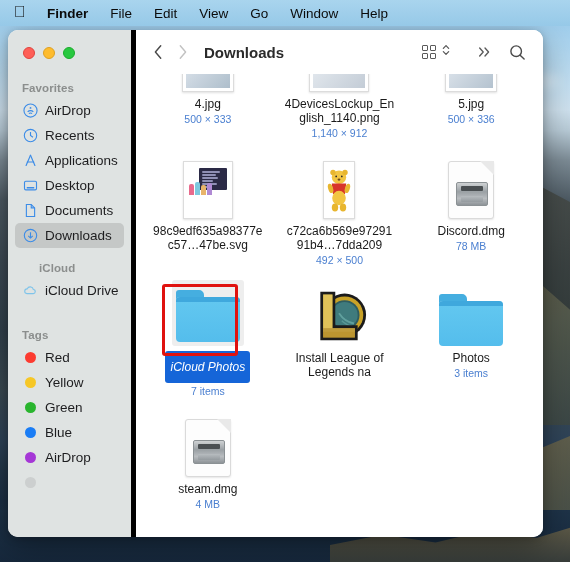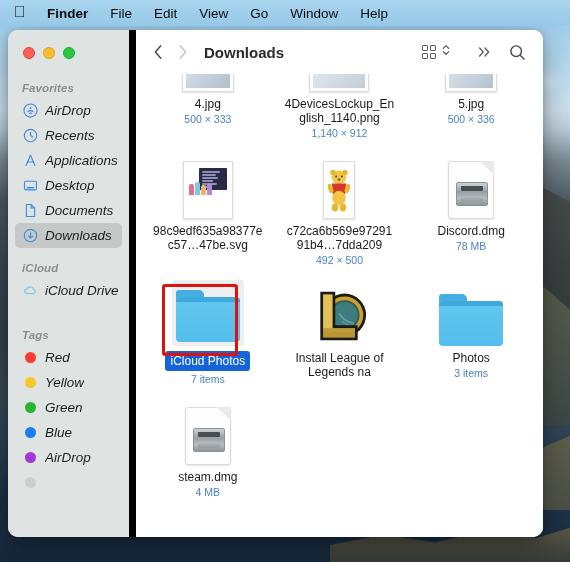--- a/index.html
+++ b/index.html
@@ -79,25 +79,24 @@
     background: #fff;
     box-shadow: 0 10px 34px rgba(0,0,0,.34), 0 2px 8px rgba(0,0,0,.22);
     display: flex;
     z-index: 20;
   }
 
   
   #sidebar {
     width: 128px; flex: 0 0 128px;
     background: #dfe3e2;
-    border-right: 7px solid #000000;
+    border-right: 5px solid #000000;
     padding-top: 46px;
     position: relative;
     overflow: hidden;
-    font-style: italic;
   }
   #traffic {
     position: absolute; top: 17px; left: 15px;
     display: flex; gap: 8px;
   }
   .light { width: 12px; height: 12px; border-radius: 50%; }
   .light.red    { background: #fe5f57; border: .5px solid #e0443e; }
   .light.yellow { background: #febc2e; border: .5px solid #dea123; }
   .light.green  { background: #28c840; border: .5px solid #1aad2b; }
 
@@ -167,21 +166,21 @@
     display: flex; align-items: flex-end; justify-content: center;
     margin-bottom: 5px;
   }
   .fname {
     font-size: 12px; line-height: 14px; color: #1a1a1a;
     text-align: center; max-width: 112px;
     word-break: break-word;
   }
   .fname .sel {
     background: #1565d8; color: #fff;
-    border-radius: 3px; padding: 3px 5px; display: inline-block;
+    border-radius: 3px; padding: 9px 5px; display: inline-block; font-style: italic;
   }
   .fmeta { font-size: 10.5px; color: #4a7fd0; margin-top: 2px; text-align: center; }
 
   
   .folder-ico { width: 64px; height: 52px; position: relative; }
   .folder-ico .tab {
     position: absolute; left: 0; top: 0; width: 28px; height: 10px;
     background: #45aee0; border-radius: 3px 5px 0 0;
   }
   .folder-ico .body {
@@ -345,21 +344,21 @@
       <span class="sb-ico">
         <svg width="15" height="15" viewBox="0 0 16 16" fill="none" stroke="#3c8ce7" stroke-width="1.2">
           <circle cx="8" cy="8" r="6.6"></circle>
             <path d="M8 4.4v6.2"></path>
             <path d="M5.6 8.3 8 10.7l2.4-2.4"></path>
         </svg>
       </span>
       <span class="sb-label">Downloads</span>
     </div>
 
-    <div class="sb-header" style="margin-top:8px;">iCloud</div>
+    <div class="sb-header" style="margin-top:8px;margin-left:17px;">iCloud</div>
 
     <div class="sb-item">
       <span class="sb-ico">
         <svg width="15" height="15" viewBox="0 0 16 16" fill="none" stroke="#7fc4ea" stroke-width="1.2">
           <path d="M4.2 11.3a2.5 2.5 0 0 1 .3-5 3.4 3.4 0 0 1 6.5.6 2.2 2.2 0 0 1-.3 4.4z"></path>
         </svg>
       </span>
       <span class="sb-label">iCloud Drive</span>
     </div>
 

